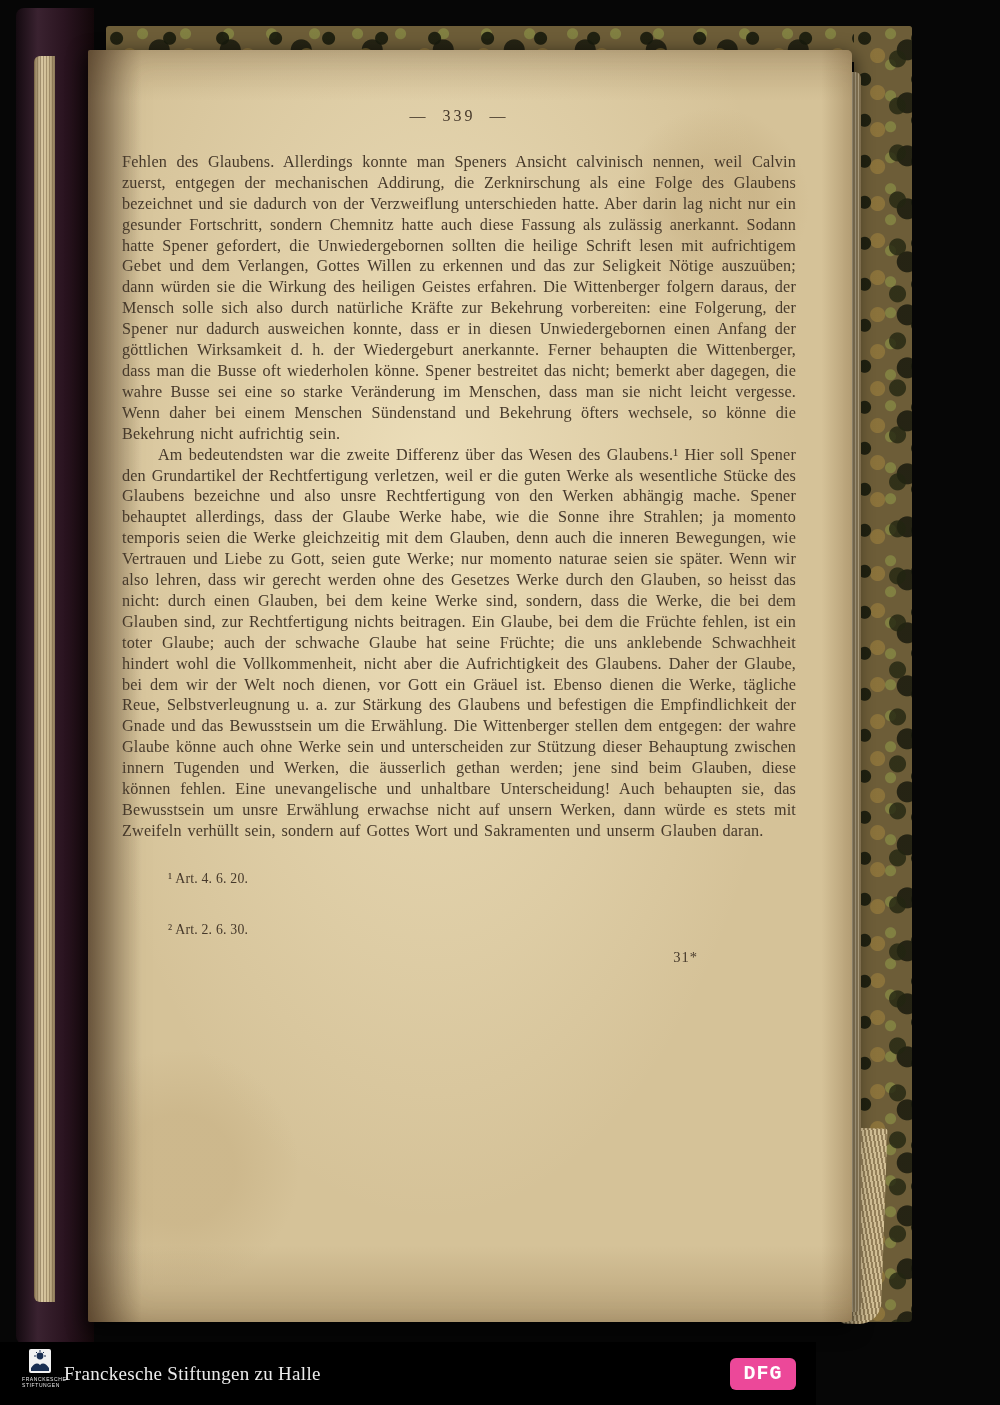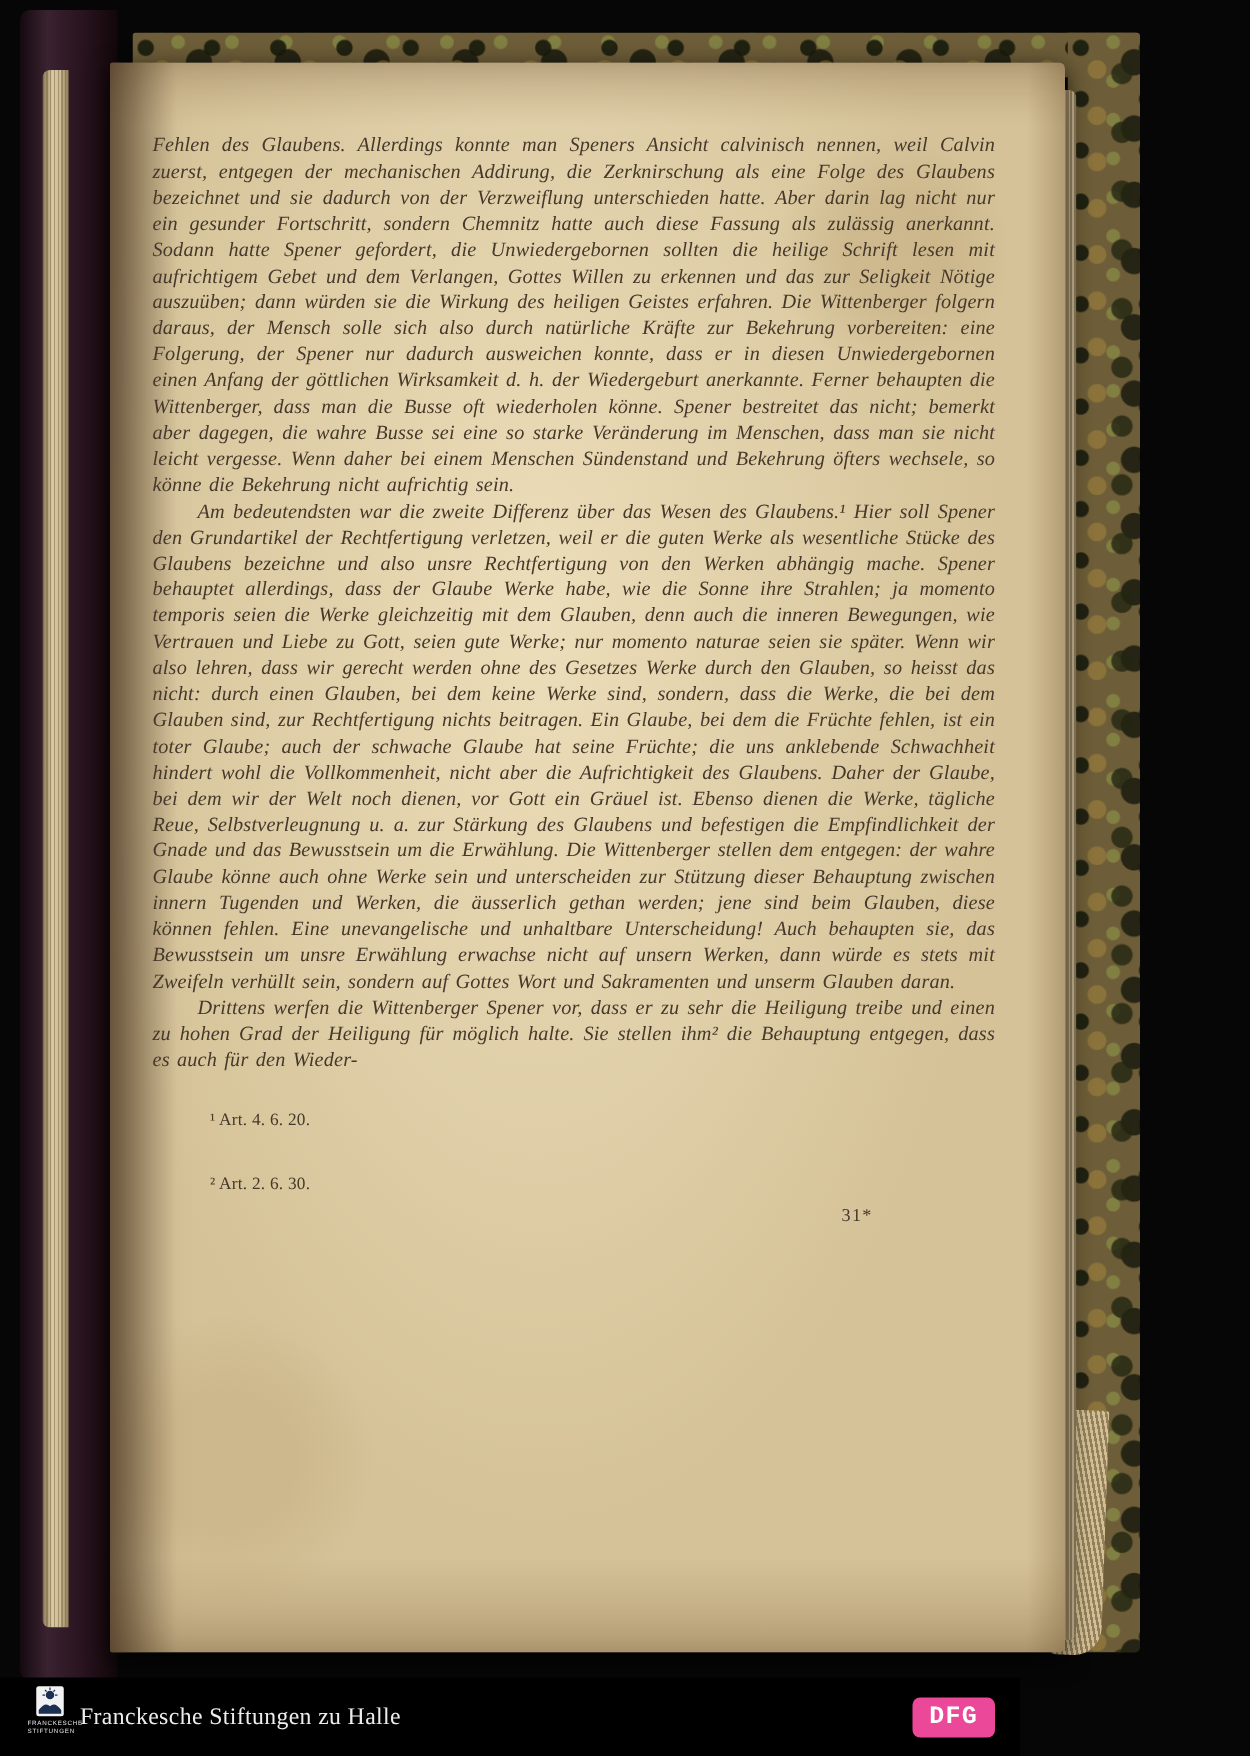--- a/index.html
+++ b/index.html
@@ -64,21 +64,20 @@
     position:absolute;left:34px;top:56px;width:674px;
     color:#46392b;font-size:16.2px;line-height:20.9px;
   }
   .page-number{
     text-align:center;letter-spacing:3px;white-space:pre;
     margin:0 0 25px 0;font-size:16px;
   }
   .para{
     margin:0;text-align:justify;word-spacing:1.6px;letter-spacing:.15px;
     hyphens:none;
-    font-style:italic;
   }
   .para.indent{text-indent:36px;}
   .footnote-row{
     display:flex;gap:30px;margin-top:27px;padding-left:46px;
     font-size:13.8px;letter-spacing:.2px;flex-direction:column;
   }
   .signature-row{
     text-align:right;padding-right:98px;margin-top:6px;
     font-size:14.5px;letter-spacing:1px;
   }
@@ -109,23 +108,23 @@
 
 <div class="book-cover-left"></div>
 <div class="fore-edge-left"></div>
 <div class="marble marble-top"></div>
 <div class="marble marble-right"></div>
 <div class="corner-stack"></div>
 <div class="page-edges-right"></div>
 
 <div class="book-page">
   <div class="content">
+    <div class="page-number">—  339  —</div>
     <p class="para">Fehlen des Glaubens.  Allerdings konnte man Speners Ansicht calvinisch nennen, weil Calvin zuerst, entgegen der mechanischen Addirung, die Zerknirschung als eine Folge des Glaubens bezeichnet und sie dadurch von der Verzweiflung unterschieden hatte.  Aber darin lag nicht nur ein gesunder Fortschritt, sondern Chemnitz hatte auch diese Fassung als zulässig anerkannt.  Sodann hatte Spener gefordert, die Unwiedergebornen sollten die heilige Schrift lesen mit aufrichtigem Gebet und dem Verlangen, Gottes Willen zu erkennen und das zur Seligkeit Nötige auszuüben; dann würden sie die Wirkung des heiligen Geistes erfahren.  Die Wittenberger folgern daraus, der Mensch solle sich also durch natürliche Kräfte zur Bekehrung vorbereiten: eine Folgerung, der Spener nur dadurch ausweichen konnte, dass er in diesen Unwiedergebornen einen Anfang der göttlichen Wirksamkeit d. h. der Wiedergeburt anerkannte.  Ferner behaupten die Wittenberger, dass man die Busse oft wiederholen könne.  Spener bestreitet das nicht; bemerkt aber dagegen, die wahre Busse sei eine so starke Veränderung im Menschen, dass man sie nicht leicht vergesse.  Wenn daher bei einem Menschen Sündenstand und Bekehrung öfters wechsele, so könne die Bekehrung nicht aufrichtig sein.</p>
     <p class="para indent">Am bedeutendsten war die zweite Differenz über das Wesen des Glaubens.¹  Hier soll Spener den Grundartikel der Rechtfertigung verletzen, weil er die guten Werke als wesentliche Stücke des Glaubens bezeichne und also unsre Rechtfertigung von den Werken abhängig mache. Spener behauptet allerdings, dass der Glaube Werke habe, wie die Sonne ihre Strahlen; ja momento temporis seien die Werke gleichzeitig mit dem Glauben, denn auch die inneren Bewegungen, wie Vertrauen und Liebe zu Gott, seien gute Werke; nur momento naturae seien sie später.  Wenn wir also lehren, dass wir gerecht werden ohne des Gesetzes Werke durch den Glauben, so heisst das nicht: durch einen Glauben, bei dem keine Werke sind, sondern, dass die Werke, die bei dem Glauben sind, zur Rechtfertigung nichts beitragen.  Ein Glaube, bei dem die Früchte fehlen, ist ein toter Glaube; auch der schwache Glaube hat seine Früchte; die uns anklebende Schwachheit hindert wohl die Vollkommenheit, nicht aber die Aufrichtigkeit des Glaubens.  Daher der Glaube, bei dem wir der Welt noch dienen, vor Gott ein Gräuel ist.  Ebenso dienen die Werke, tägliche Reue, Selbstverleugnung u. a. zur Stärkung des Glaubens und befestigen die Empfindlichkeit der Gnade und das Bewusstsein um die Erwählung. Die Wittenberger stellen dem entgegen: der wahre Glaube könne auch ohne Werke sein und unterscheiden zur Stützung dieser Behauptung zwischen innern Tugenden und Werken, die äusserlich gethan werden; jene sind beim Glauben, diese können fehlen.  Eine unevangelische und unhaltbare Unterscheidung!  Auch behaupten sie, das Bewusstsein um unsre Erwählung erwachse nicht auf unsern Werken, dann würde es stets mit Zweifeln verhüllt sein, sondern auf Gottes Wort und Sakramenten und unserm Glauben daran.</p>
-    <p class="para indent">Drittens werfen die Wittenberger Spener vor, dass er zu sehr die Heiligung treibe und einen zu hohen Grad der Heiligung für möglich halte. Sie stellen ihm² die Behauptung entgegen, dass es auch für den Wieder-</p>
     <div class="footnote-row">
       <span>¹ Art. 4. 6. 20.</span>
       <span>² Art. 2. 6. 30.</span>
     </div>
     <div class="signature-row">31*</div>
   </div>
 </div>
 
 <div class="footer-bar">
   <div class="footer-logo">

